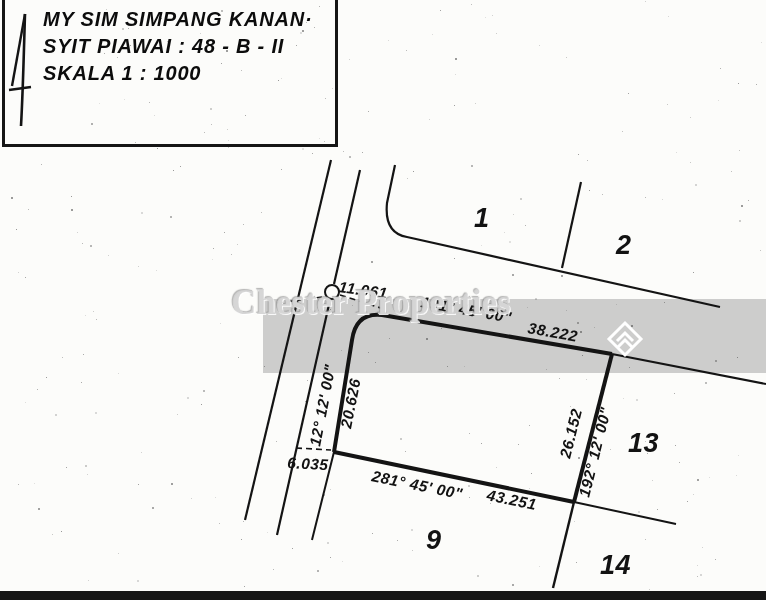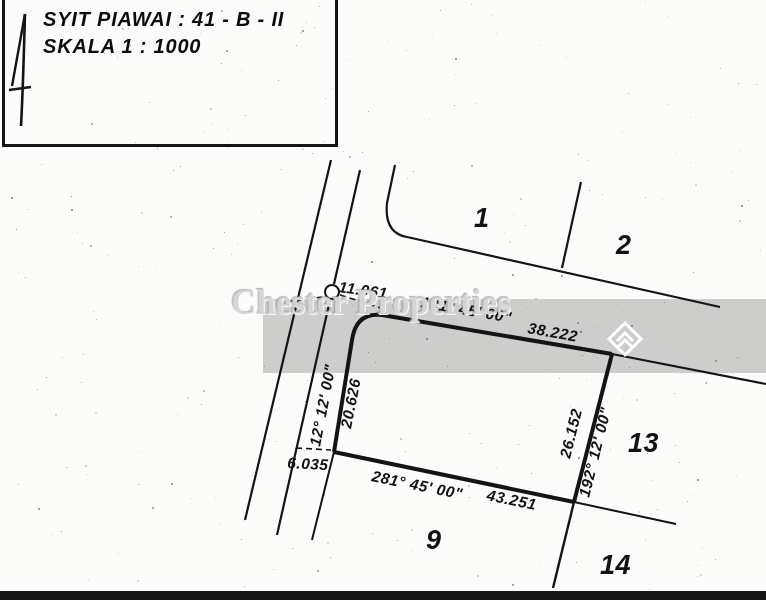--- a/index.html
+++ b/index.html
@@ -368,21 +368,22 @@
   <div class="wm-text">Chester Properties</div>
 
   <svg class="wm-logo" width="38" height="38" viewBox="0 0 38 38">
     <path d="M19,3 L35,19 L19,35 L3,19 Z" fill="none" stroke="#ffffff" stroke-width="3"></path>
     <path d="M11,21 L19,13 L27,21" fill="none" stroke="#ffffff" stroke-width="3"></path>
     <path d="M11,28 L19,20 L27,28" fill="none" stroke="#ffffff" stroke-width="3"></path>
   </svg>
 
   <div class="title-box">
     <div class="title-lines">
-      <div>SYIT PIAWAI : 41 - B - II</div>
+      <div>MY SIM SIMPANG KANAN·</div>
+      <div>SYIT PIAWAI : 48 - B - II</div>
       <div>SKALA 1 : 1000</div>
     </div>
   </div>
 
   <svg class="pen-mark" width="36" height="130" viewBox="0 0 36 130">
     <path d="M21,8 C20,40 19,85 17,120" fill="none" stroke="#141414" stroke-width="2.6"></path>
     <path d="M21,8 L8,80" fill="none" stroke="#141414" stroke-width="2.4"></path>
     <path d="M5,84 L27,81" fill="none" stroke="#141414" stroke-width="2.4"></path>
   </svg>
 

